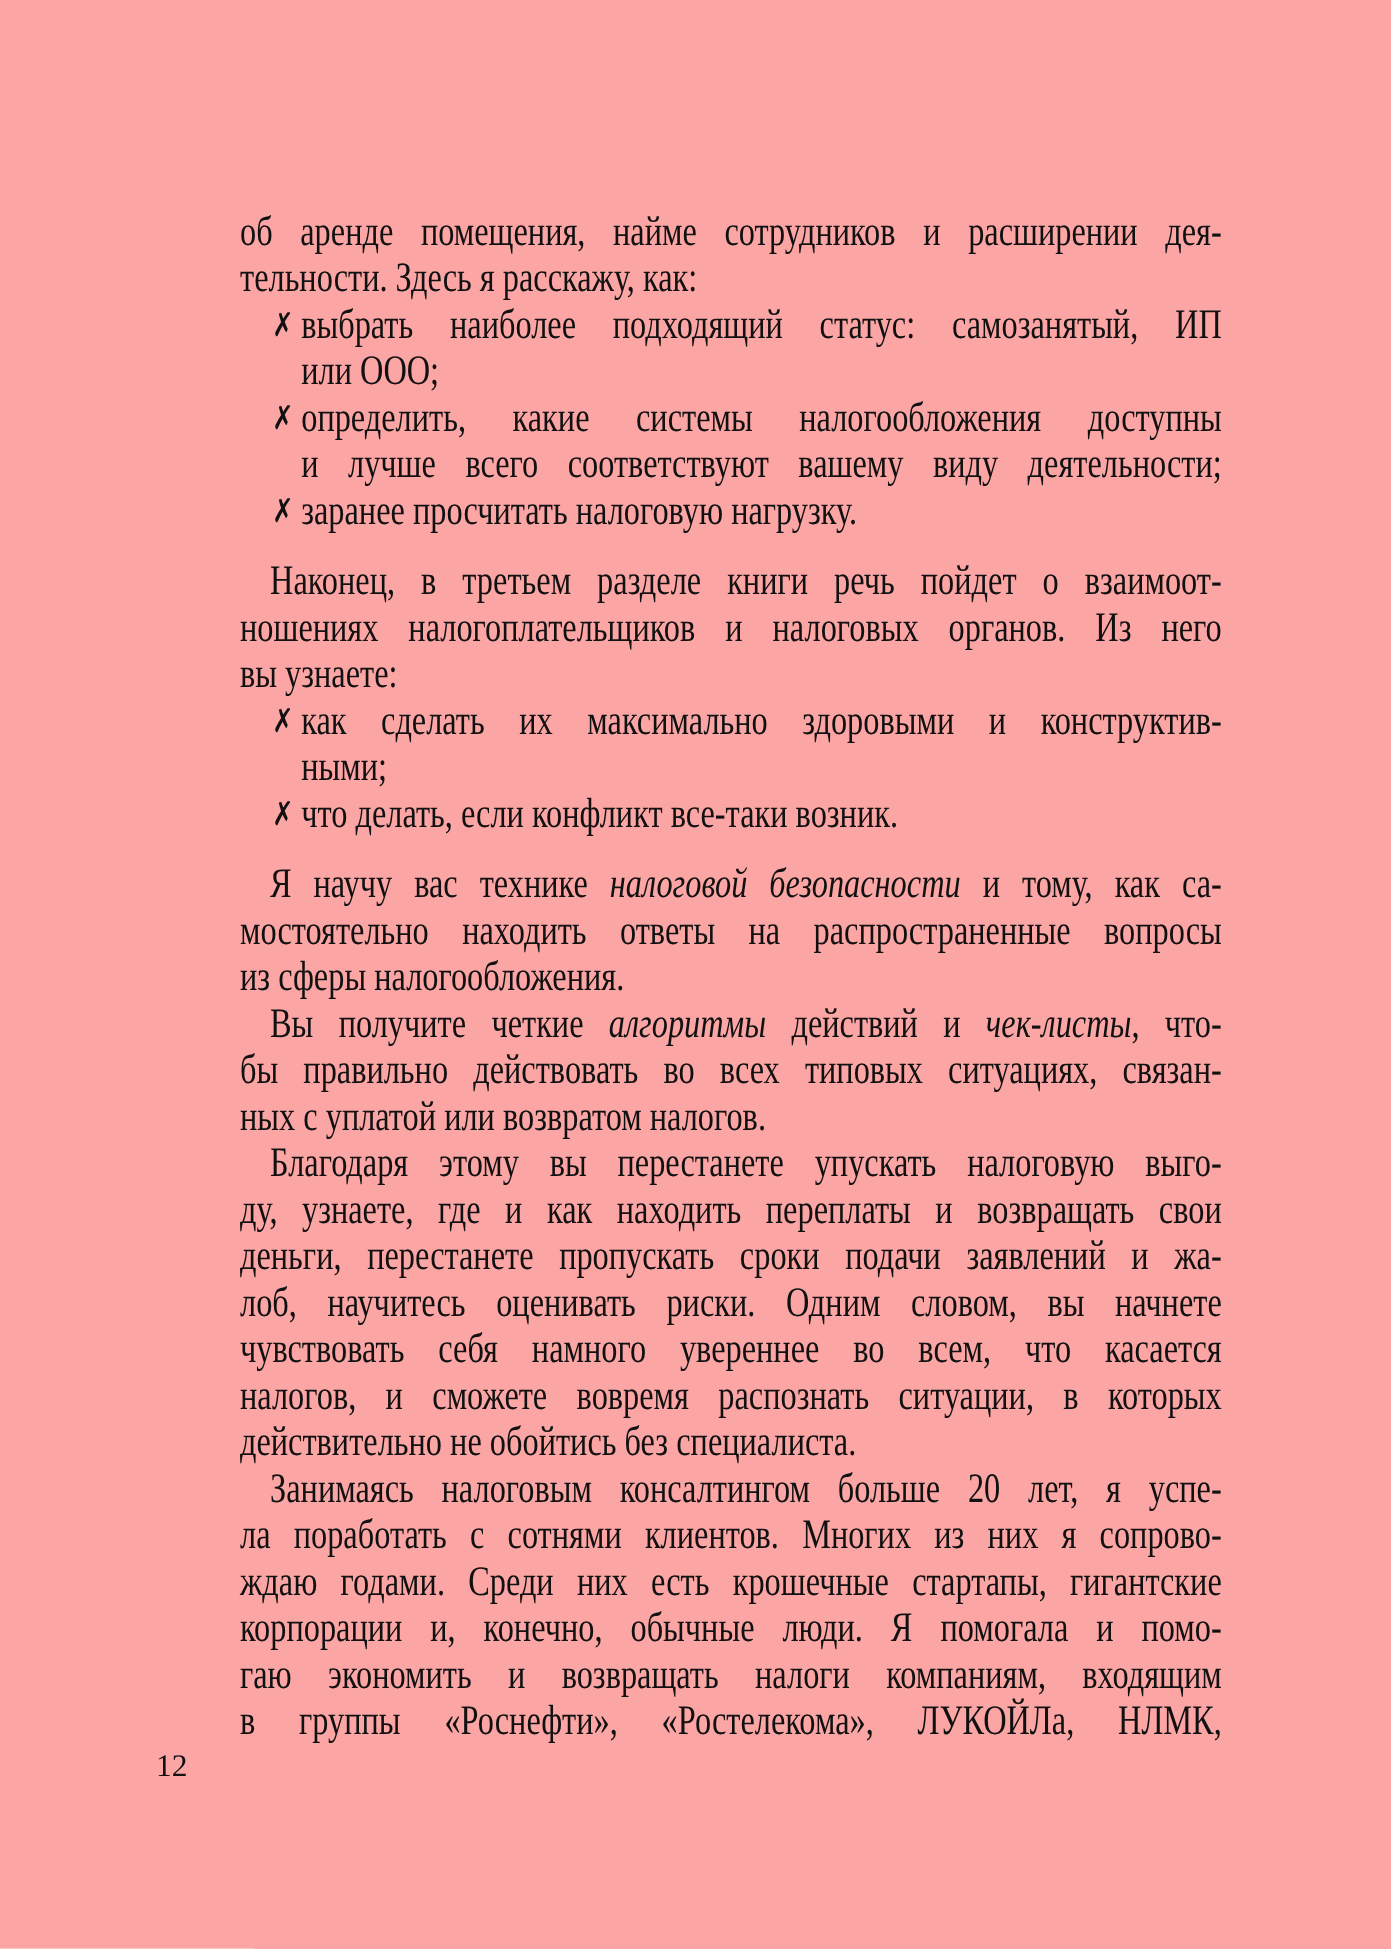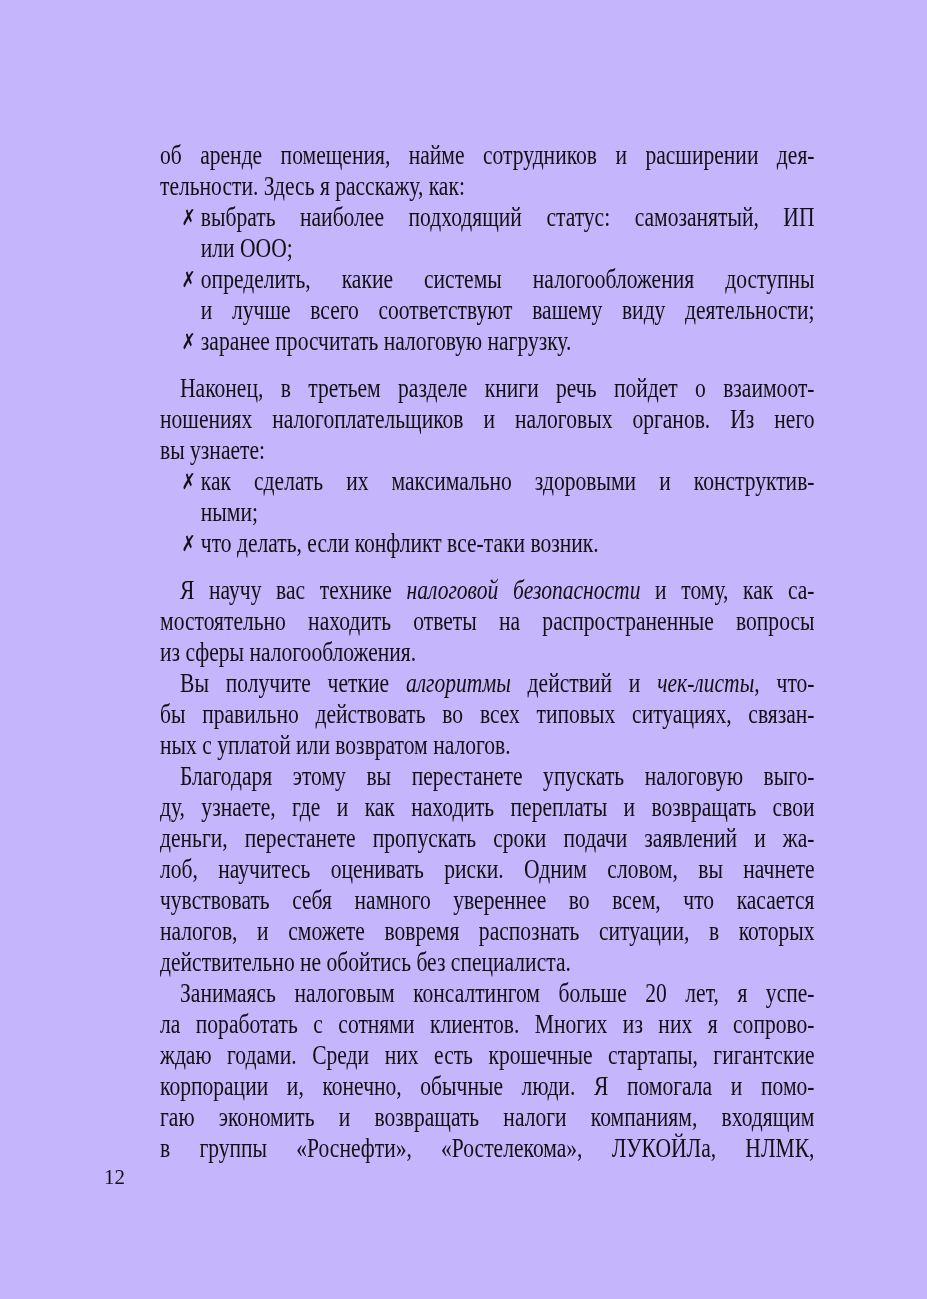--- a/index.html
+++ b/index.html
@@ -5,21 +5,21 @@
   html, body { margin: 0; padding: 0; }
   body {
     width: 927px; height: 1299px;
     background: #ffffff;
     position: relative;
     overflow: hidden;
     font-family: "Liberation Serif", serif;
   }
   .page {
     position: absolute; inset: 0;
-    background: #c4b5fd;
+    background: #fca5a5;
     color: #111111;
   }
   
   .text-scale {
     position: absolute;
     left: 160px; top: 139px;
     width: 850px;
     transform: scaleX(0.77);
     transform-origin: 0 0;
     font-size: 28px;

